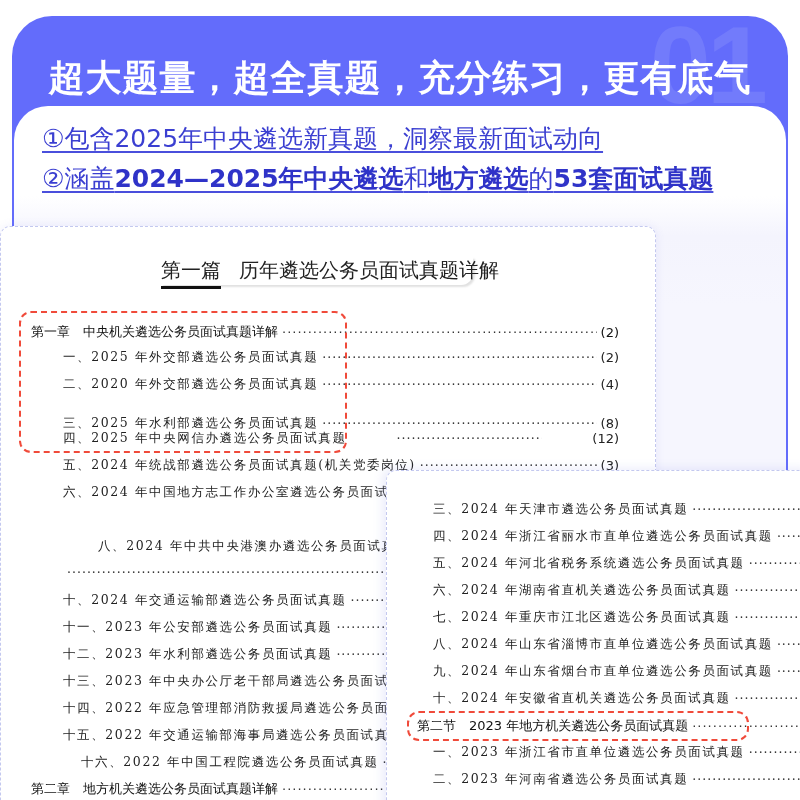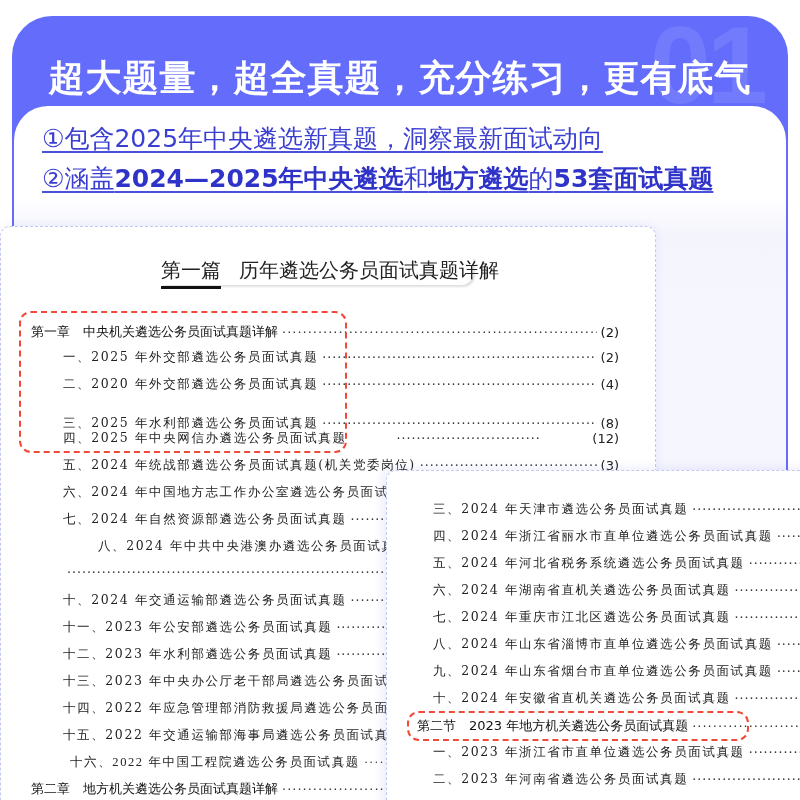--- a/index.html
+++ b/index.html
@@ -113,24 +113,20 @@
     </div>
   <div class="toc-row" style="left:62px; top:230px; width:556px;">
       <span class="t">五、2024 年统战部遴选公务员面试真题(机关党委岗位)</span>
       <span class="dots"></span>
       <span class="pg">(3)</span>
     </div>
   <div class="toc-row" style="left:62px; top:257px; width:556px;">
       <span class="t">六、2024 年中国地方志工作办公室遴选公务员面试真题</span>
       <span class="dots"></span>
     </div>
-  <div class="toc-row" style="left:62px; top:284px; width:556px;">
-      <span class="t">七、2024 年自然资源部遴选公务员面试真题</span>
-      <span class="dots"></span>
-    </div>
   <div class="toc-row" style="left:62px; top:311px; width:556px;margin-left:35px;">
       <span class="t">八、2024 年中共中央港澳办遴选公务员面试真题</span>
       <span class="dots"></span>
     </div>
   <div class="toc-row" style="left:62px; top:338px; width:556px;">
       <span class="dots"></span>
     </div>
   <div class="toc-row" style="left:62px; top:365px; width:556px;">
       <span class="t">十、2024 年交通运输部遴选公务员面试真题</span>
       <span class="dots"></span>
@@ -148,21 +144,21 @@
       <span class="dots"></span>
     </div>
   <div class="toc-row" style="left:62px; top:473px; width:556px;">
       <span class="t">十四、2022 年应急管理部消防救援局遴选公务员面试真题</span>
       <span class="dots"></span>
     </div>
   <div class="toc-row" style="left:62px; top:500px; width:556px;">
       <span class="t">十五、2022 年交通运输部海事局遴选公务员面试真题</span>
       <span class="dots"></span>
     </div>
-  <div class="toc-row" style="left:69px; top:527px; width:556px;font-family:Liberation Serif, serif;">
+  <div class="toc-row" style="left:80px; top:527px; width:556px;">
       <span class="t">十六、2022 年中国工程院遴选公务员面试真题</span>
       <span class="dots"></span>
     </div>
   <div class="toc-row chapter" style="left:30px; top:553px; width:588px;">
       <span class="t">第二章　地方机关遴选公务员面试真题详解</span>
       <span class="dots"></span>
     </div>
 
   <div class="red-box" style="left:18px; top:84px; width:328px; height:142px;"></div>
 </div>

